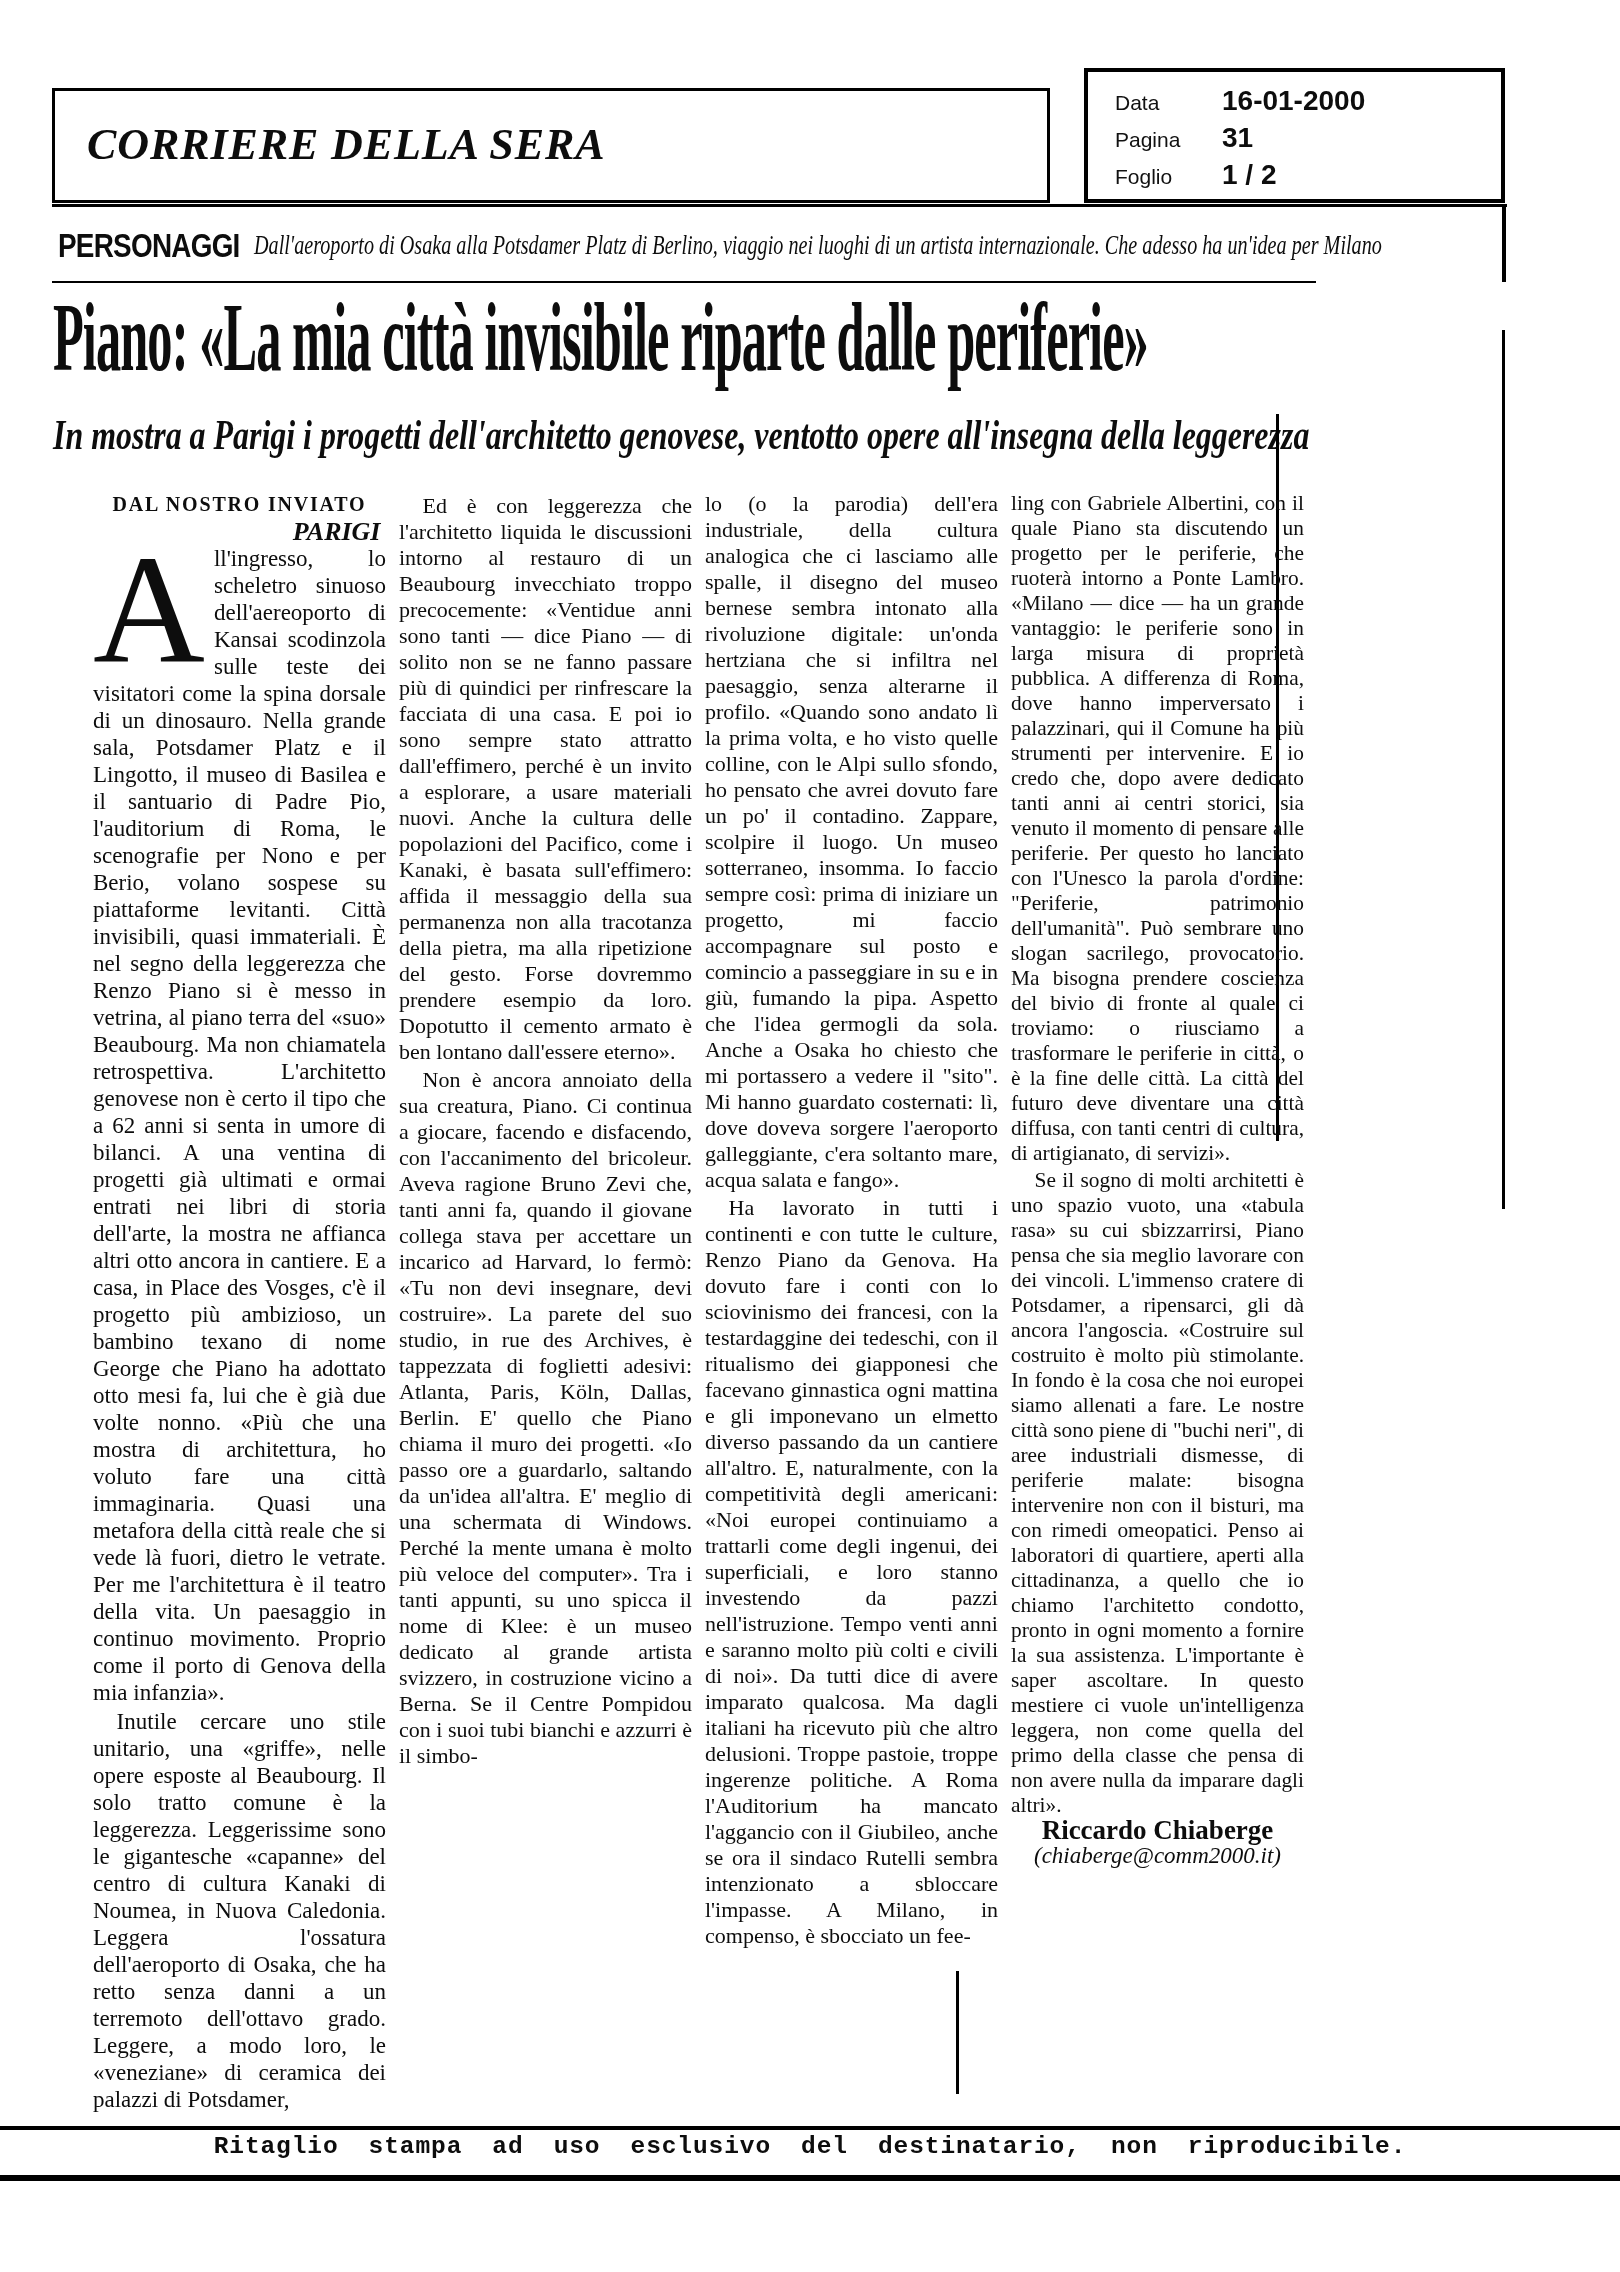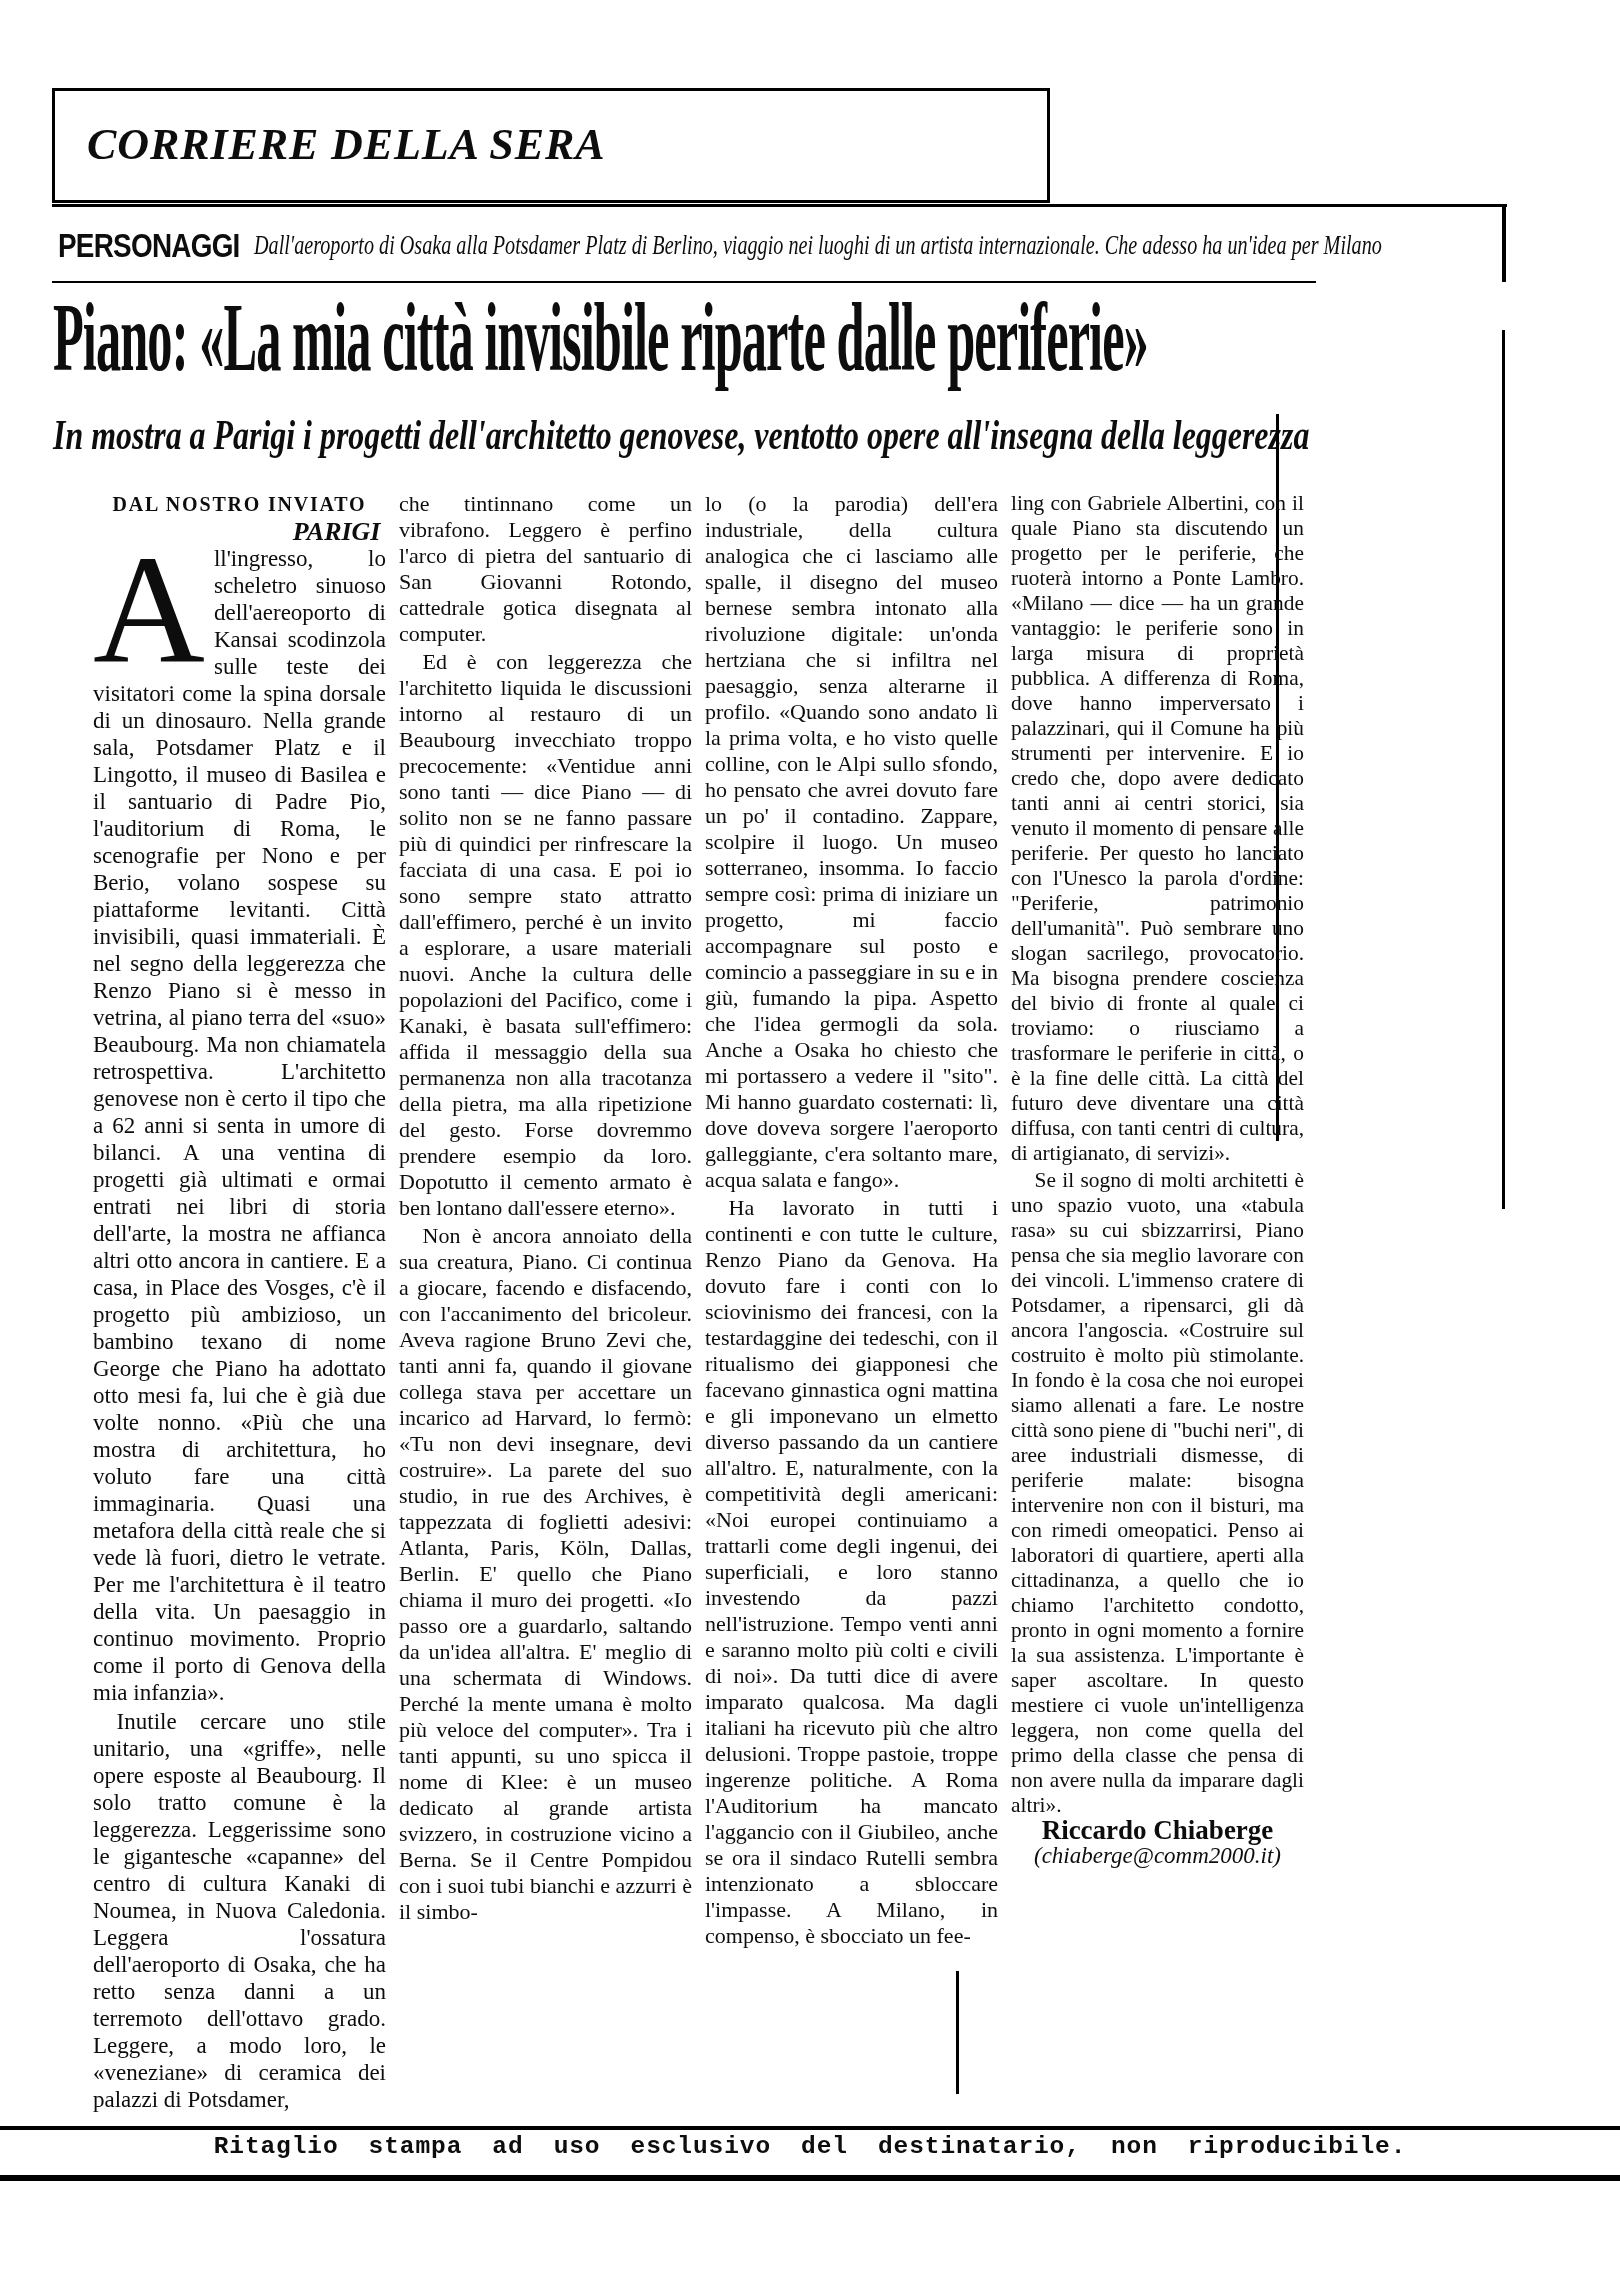--- a/index.html
+++ b/index.html
@@ -68,20 +68,34 @@
 </style>
 </head>
 <body>
 
 <div id="page">
 
   <div class="masthead-box">
     <div class="masthead-title">CORRIERE DELLA SERA</div>
   </div>
 
+  <div class="stamp-box">
+    <div class="stamp-row">
+      <span class="stamp-label">Data</span>
+      <span class="stamp-value">16-01-2000</span>
+    </div>
+    <div class="stamp-row">
+      <span class="stamp-label">Pagina</span>
+      <span class="stamp-value">31</span>
+    </div>
+    <div class="stamp-row">
+      <span class="stamp-label">Foglio</span>
+      <span class="stamp-value">1 / 2</span>
+    </div>
+  </div>
 
   <div class="rule-strip-top"></div>
   <div class="kicker-strip">
     <span class="kicker-tag">PERSONAGGI</span>
     <span class="kicker-text">Dall'aeroporto di Osaka alla Potsdamer Platz di Berlino, viaggio nei luoghi di un artista internazionale. Che adesso ha un'idea per Milano</span>
   </div>
   <div class="rule-strip-bottom"></div>
   <div class="strip-endbar"></div>
 
   <div class="headline">Piano: «La mia città invisibile riparte dalle periferie»</div>
@@ -94,21 +108,20 @@
   <div class="col" id="col1">
     <p class="article-kicker">DAL NOSTRO INVIATO</p>
     <p class="dateline">PARIGI</p>
     <p>
       <span class="dropcap">A</span><span>ll'ingresso, lo scheletro sinuoso dell'aereoporto di Kansai scodinzola sulle teste dei visitatori come la spina dorsale di un dinosauro. Nella grande sala, Potsdamer Platz e il Lingotto, il museo di Basilea e il santuario di Padre Pio, l'auditorium di Roma, le scenografie per Nono e per Berio, volano sospese su piattaforme levitanti. Città invisibili, quasi immateriali. È nel segno della leggerezza che Renzo Piano si è messo in vetrina, al piano terra del «suo» Beaubourg. Ma non chiamatela retrospettiva. L'architetto genovese non è certo il tipo che a 62 anni si senta in umore di bilanci. A una ventina di progetti già ultimati e ormai entrati nei libri di storia dell'arte, la mostra ne affianca altri otto ancora in cantiere. E a casa, in Place des Vosges, c'è il progetto più ambizioso, un bambino texano di nome George che Piano ha adottato otto mesi fa, lui che è già due volte nonno. «Più che una mostra di architettura, ho voluto fare una città immaginaria. Quasi una metafora della città reale che si vede là fuori, dietro le vetrate. Per me l'architettura è il teatro della vita. Un paesaggio in continuo movimento. Proprio come il porto di Genova della mia infanzia».</span>
     </p>
     <p class="p-indent">Inutile cercare uno stile unitario, una «griffe», nelle opere esposte al Beaubourg. Il solo tratto comune è la leggerezza. Leggerissime sono le gigantesche «capanne» del centro di cultura Kanaki di Noumea, in Nuova Caledonia. Leggera l'ossatura dell'aeroporto di Osaka, che ha retto senza danni a un terremoto dell'ottavo grado. Leggere, a modo loro, le «veneziane» di ceramica dei palazzi di Potsdamer,</p>
   </div>
 
   <div class="col" id="col2">
-    <p>che tintinnano come un vibrafono. Leggero è perfino l'arco di pietra del santuario di San Giovanni Rotondo, cattedrale gotica disegnata al computer.</p>
     <p class="p-indent">Ed è con leggerezza che l'architetto liquida le discussioni intorno al restauro di un Beaubourg invecchiato troppo precocemente: «Ventidue anni sono tanti — dice Piano — di solito non se ne fanno passare più di quindici per rinfrescare la facciata di una casa. E poi io sono sempre stato attratto dall'effimero, perché è un invito a esplorare, a usare materiali nuovi. Anche la cultura delle popolazioni del Pacifico, come i Kanaki, è basata sull'effimero: affida il messaggio della sua permanenza non alla tracotanza della pietra, ma alla ripetizione del gesto. Forse dovremmo prendere esempio da loro. Dopotutto il cemento armato è ben lontano dall'essere eterno».</p>
     <p class="p-indent">Non è ancora annoiato della sua creatura, Piano. Ci continua a giocare, facendo e disfacendo, con l'accanimento del bricoleur. Aveva ragione Bruno Zevi che, tanti anni fa, quando il giovane collega stava per accettare un incarico ad Harvard, lo fermò: «Tu non devi insegnare, devi costruire». La parete del suo studio, in rue des Archives, è tappezzata di foglietti adesivi: Atlanta, Paris, Köln, Dallas, Berlin. E' quello che Piano chiama il muro dei progetti. «Io passo ore a guardarlo, saltando da un'idea all'altra. E' meglio di una schermata di Windows. Perché la mente umana è molto più veloce del computer». Tra i tanti appunti, su uno spicca il nome di Klee: è un museo dedicato al grande artista svizzero, in costruzione vicino a Berna. Se il Centre Pompidou con i suoi tubi bianchi e azzurri è il simbo-</p>
   </div>
 
   <div class="col" id="col3">
     <p>lo (o la parodia) dell'era industriale, della cultura analogica che ci lasciamo alle spalle, il disegno del museo bernese sembra intonato alla rivoluzione digitale: un'onda hertziana che si infiltra nel paesaggio, senza alterarne il profilo. «Quando sono andato lì la prima volta, e ho visto quelle colline, con le Alpi sullo sfondo, ho pensato che avrei dovuto fare un po' il contadino. Zappare, scolpire il luogo. Un museo sotterraneo, insomma. Io faccio sempre così: prima di iniziare un progetto, mi faccio accompagnare sul posto e comincio a passeggiare in su e in giù, fumando la pipa. Aspetto che l'idea germogli da sola. Anche a Osaka ho chiesto che mi portassero a vedere il "sito". Mi hanno guardato costernati: lì, dove doveva sorgere l'aeroporto galleggiante, c'era soltanto mare, acqua salata e fango».</p>
     <p class="p-indent">Ha lavorato in tutti i continenti e con tutte le culture, Renzo Piano da Genova. Ha dovuto fare i conti con lo sciovinismo dei francesi, con la testardaggine dei tedeschi, con il ritualismo dei giapponesi che facevano ginnastica ogni mattina e gli imponevano un elmetto diverso passando da un cantiere all'altro. E, naturalmente, con la competitività degli americani: «Noi europei continuiamo a trattarli come degli ingenui, dei superficiali, e loro stanno investendo da pazzi nell'istruzione. Tempo venti anni e saranno molto più colti e civili di noi». Da tutti dice di avere imparato qualcosa. Ma dagli italiani ha ricevuto più che altro delusioni. Troppe pastoie, troppe ingerenze politiche. A Roma l'Auditorium ha mancato l'aggancio con il Giubileo, anche se ora il sindaco Rutelli sembra intenzionato a sbloccare l'impasse. A Milano, in compenso, è sbocciato un fee-</p>
   </div>
 
   <div class="col" id="col4">

